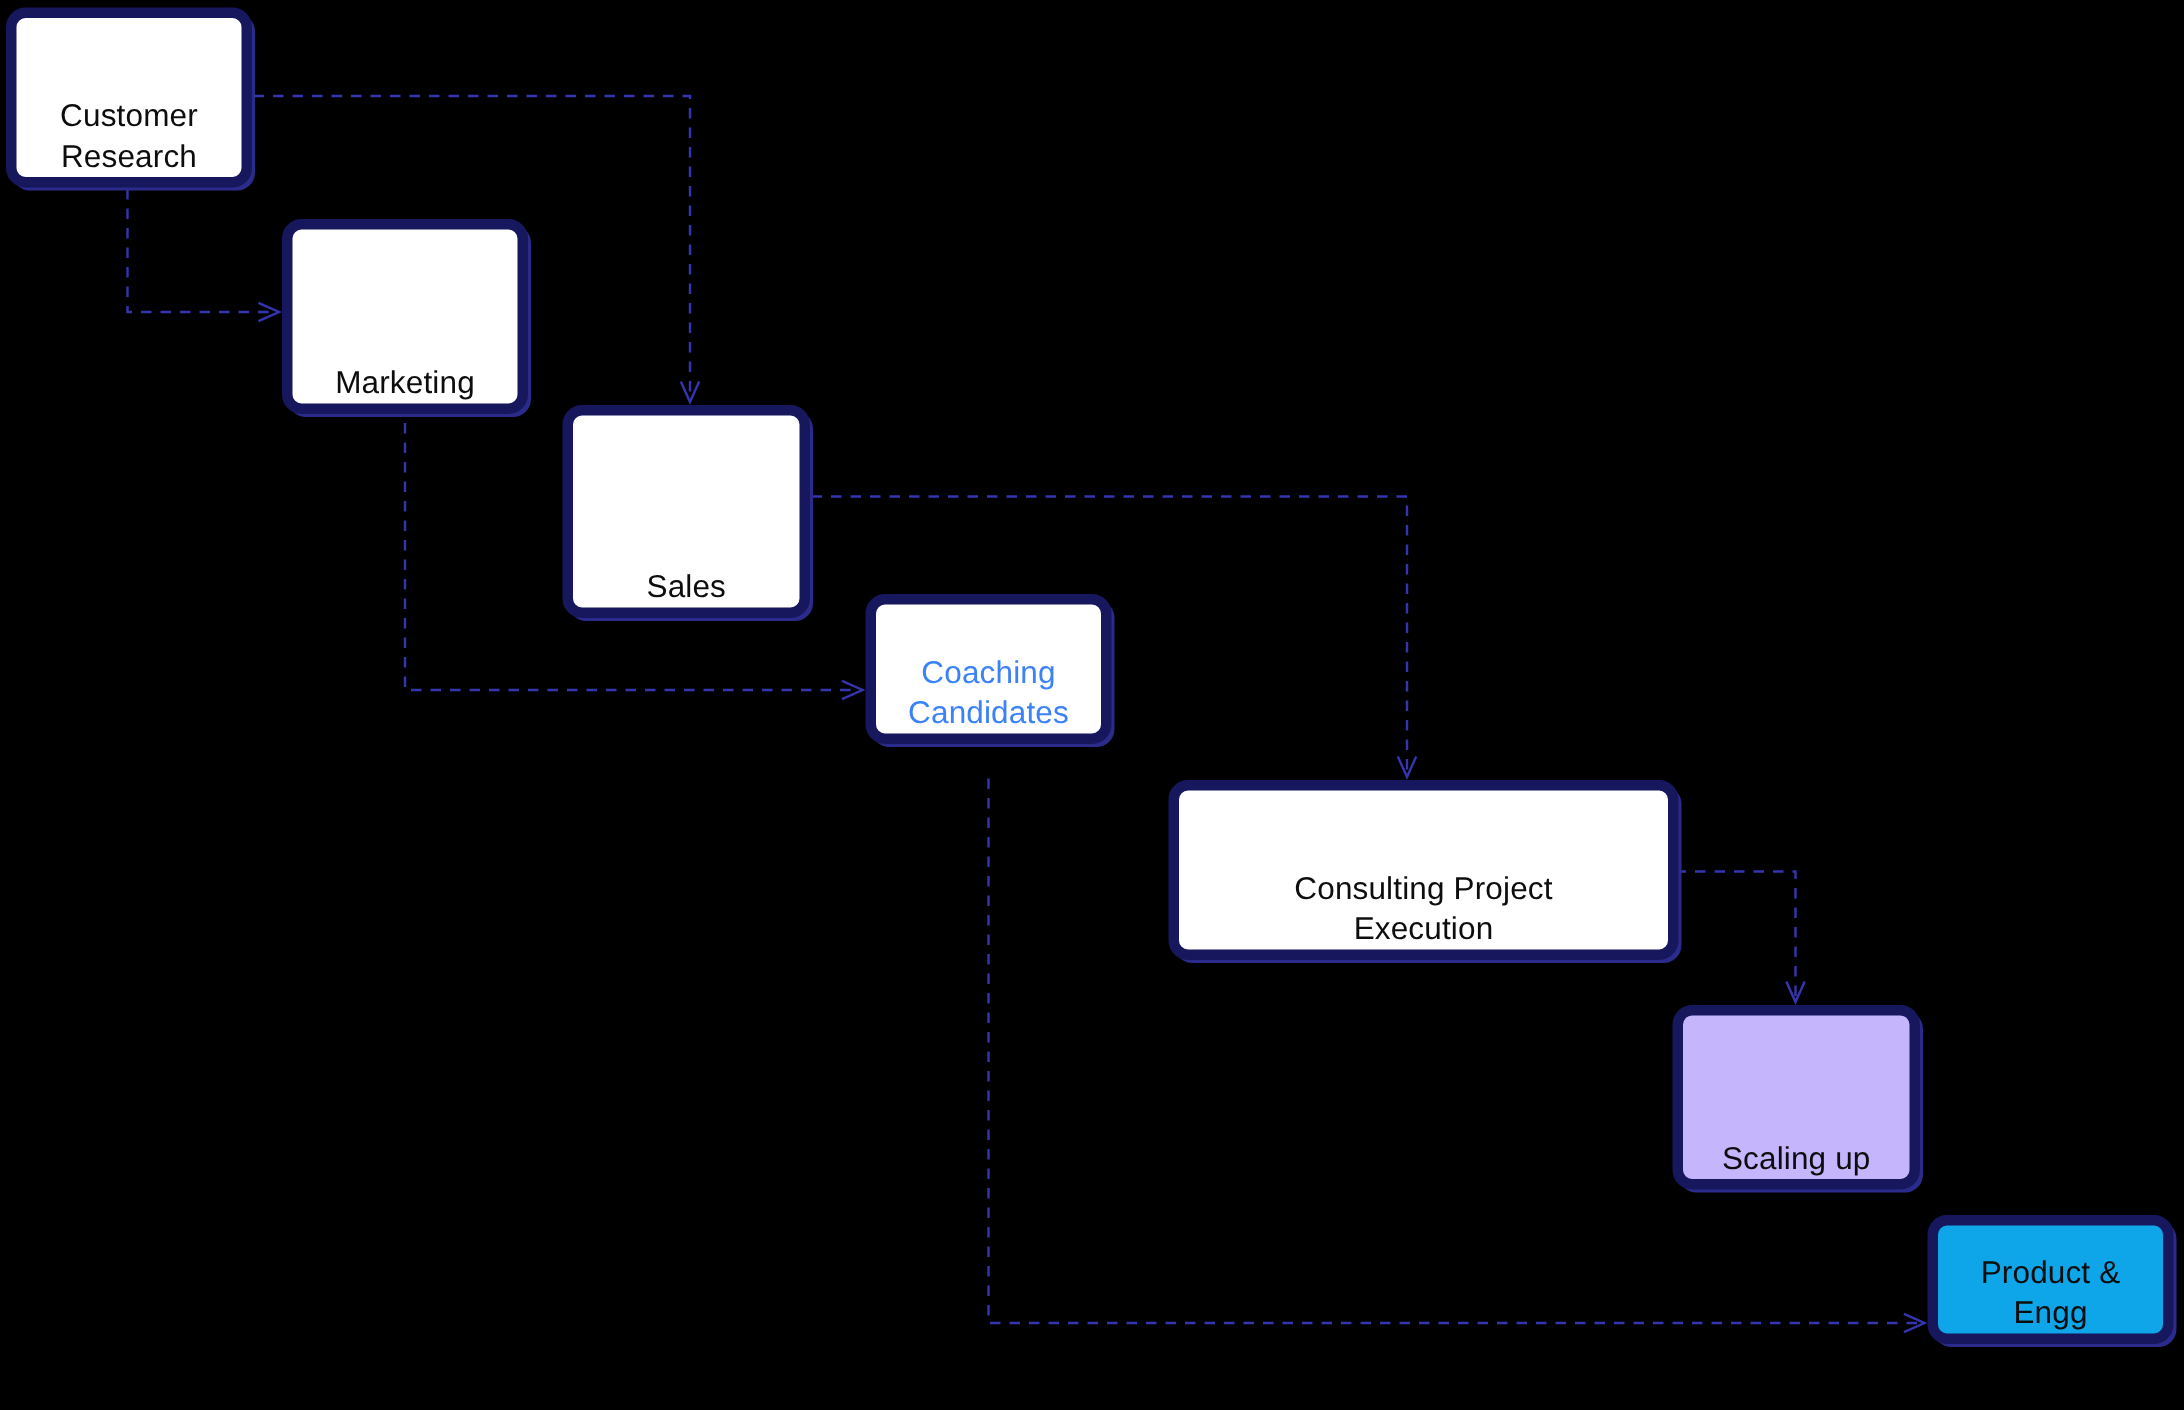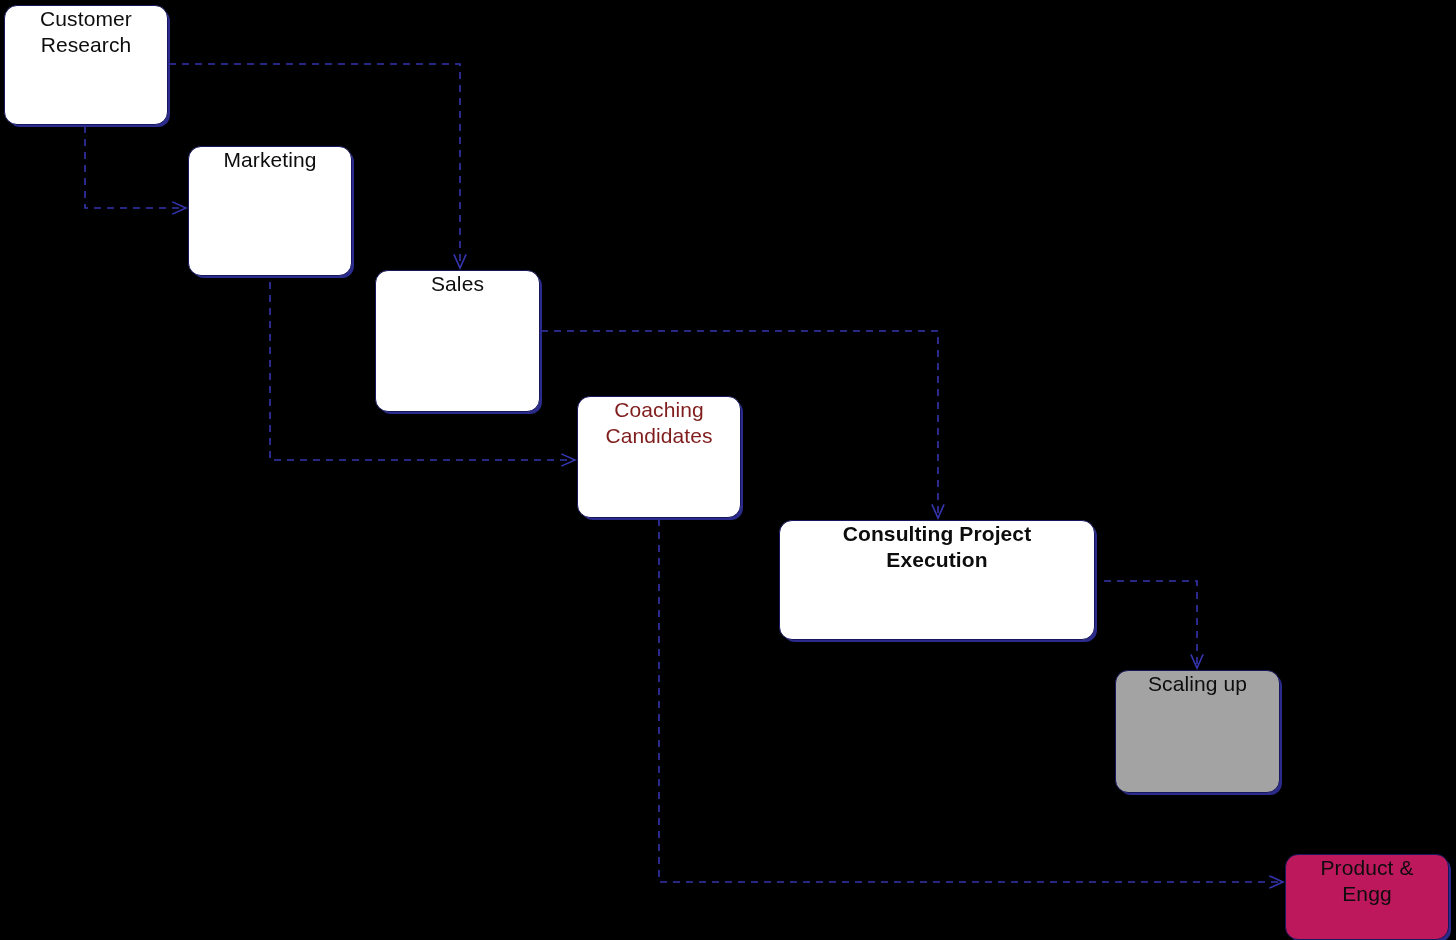--- a/index.html
+++ b/index.html
@@ -21,24 +21,24 @@
     left: 0;
     top: 0;
     width: 1456px;
     height: 940px;
     pointer-events: none;
   }
   .node {
     position: absolute;
     box-sizing: border-box;
     background: #ffffff;
-    border: 1px solid #f9a8d4;
+    border: 7px solid #f9a8d4;
     border-radius: 13px;
     display: flex;
-    align-items: flex-start;
+    align-items: flex-end;
     justify-content: center;
     text-align: center;
     color: #0d0d0d;
     font-size: 21px;
     line-height: 1.26;
     letter-spacing: 0.1px;
     box-shadow: 3px 3px 0 -1px #2b2b8c;
     cursor: default;
   }
   .node-label {
@@ -83,30 +83,30 @@
       <div class="node" style="left: 4px; top: 5px; width: 164px; height: 120px; background: rgb(255, 255, 255); border-color: rgb(23, 23, 94); color: rgb(13, 13, 13);">
         <span class="node-label">Customer
 Research</span>
       </div>
       <div class="node" style="left: 188px; top: 146px; width: 164px; height: 130px; background: rgb(255, 255, 255); border-color: rgb(23, 23, 94); color: rgb(13, 13, 13);">
         <span class="node-label">Marketing</span>
       </div>
       <div class="node" style="left: 375px; top: 270px; width: 165px; height: 142px; background: rgb(255, 255, 255); border-color: rgb(23, 23, 94); color: rgb(13, 13, 13);">
         <span class="node-label">Sales</span>
       </div>
-      <div class="node" style="left: 577px; top: 396px; width: 164px; height: 122px; background: rgb(255, 255, 255); border-color: rgb(23, 23, 94); color: #7f1d1d;">
+      <div class="node" style="left: 577px; top: 396px; width: 164px; height: 100px; background: rgb(255, 255, 255); border-color: rgb(23, 23, 94); color: #3b82f6;">
         <span class="node-label">Coaching
 Candidates</span>
       </div>
-      <div class="node" style="left: 779px; top: 520px; width: 316px; height: 120px; background: rgb(255, 255, 255); border-color: rgb(23, 23, 94); color: rgb(13, 13, 13); font-weight: bold;">
+      <div class="node" style="left: 779px; top: 520px; width: 340px; height: 120px; background: rgb(255, 255, 255); border-color: rgb(23, 23, 94); color: rgb(13, 13, 13);">
         <span class="node-label">Consulting Project
 Execution</span>
       </div>
-      <div class="node" style="left: 1115px; top: 670px; width: 165px; height: 123px; background: #a3a3a3; border-color: rgb(23, 23, 94); color: rgb(13, 13, 13);">
+      <div class="node" style="left: 1115px; top: 670px; width: 165px; height: 123px; background: #c4b5fd; border-color: rgb(23, 23, 94); color: rgb(13, 13, 13);">
         <span class="node-label">Scaling up</span>
       </div>
-      <div class="node" style="left: 1285px; top: 810px; width: 164px; height: 86px; background: #be185d; border-color: rgb(23, 23, 94); color: rgb(13, 13, 13); margin-top: 44px;">
+      <div class="node" style="left: 1285px; top: 810px; width: 164px; height: 86px; background: #0ea5e9; border-color: rgb(23, 23, 94); color: rgb(13, 13, 13);">
         <span class="node-label">Product &amp;
 Engg</span>
       </div>
     </div>
 
 </div>
 
 </body></html>

